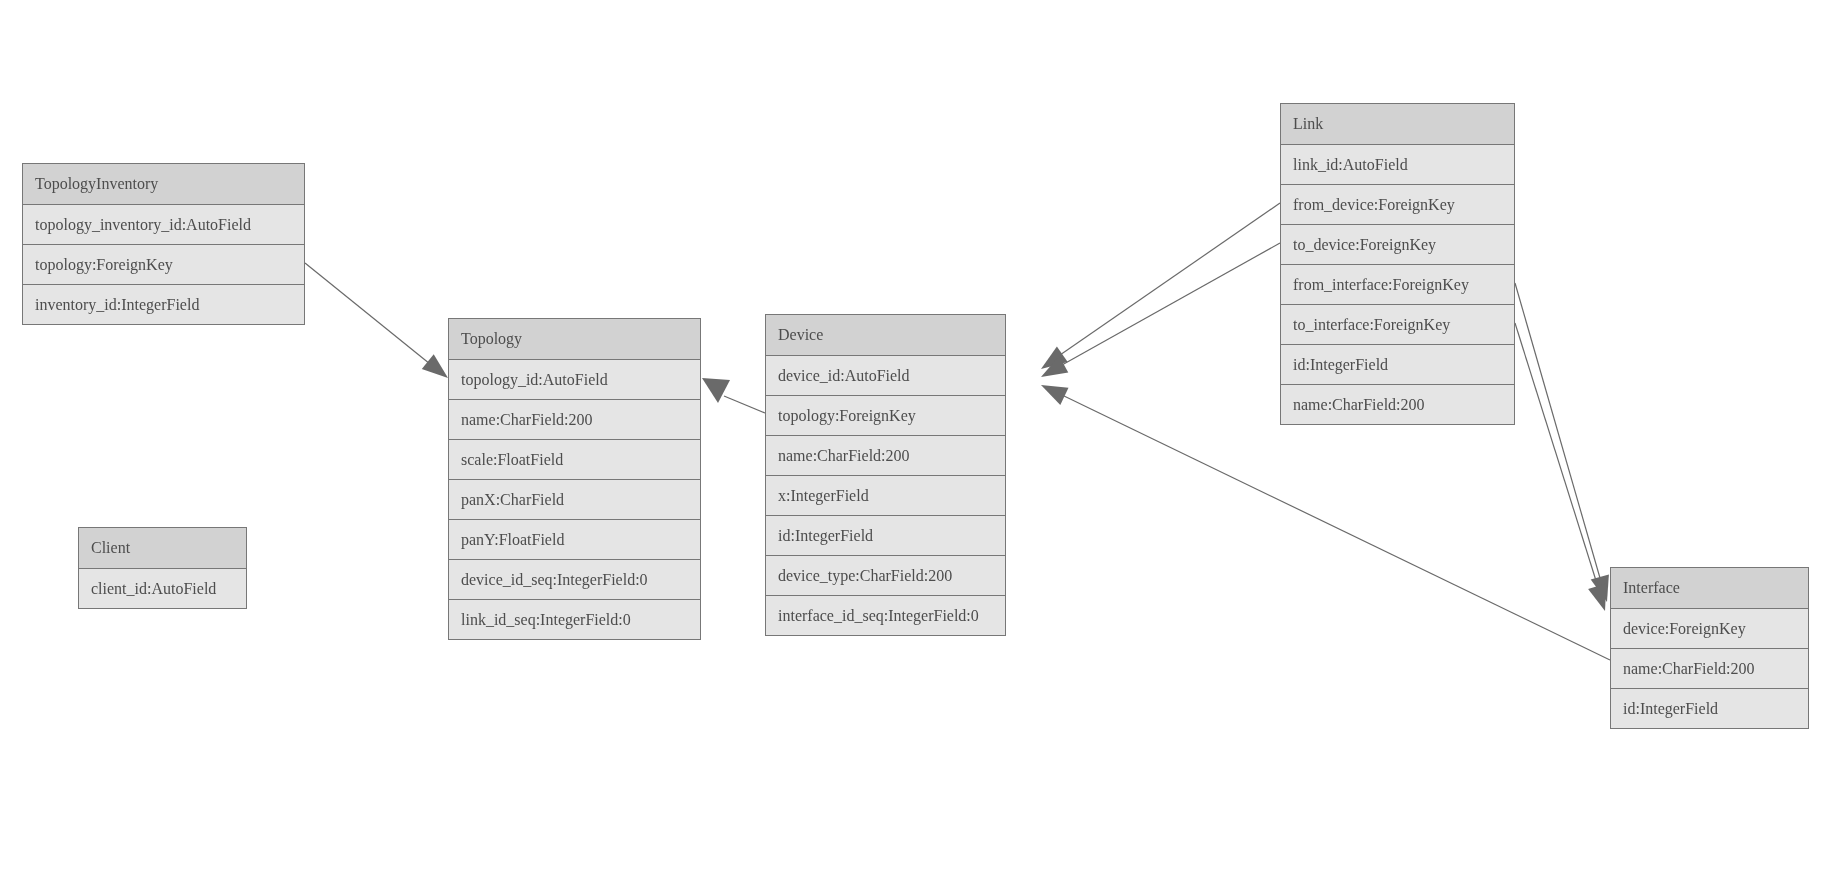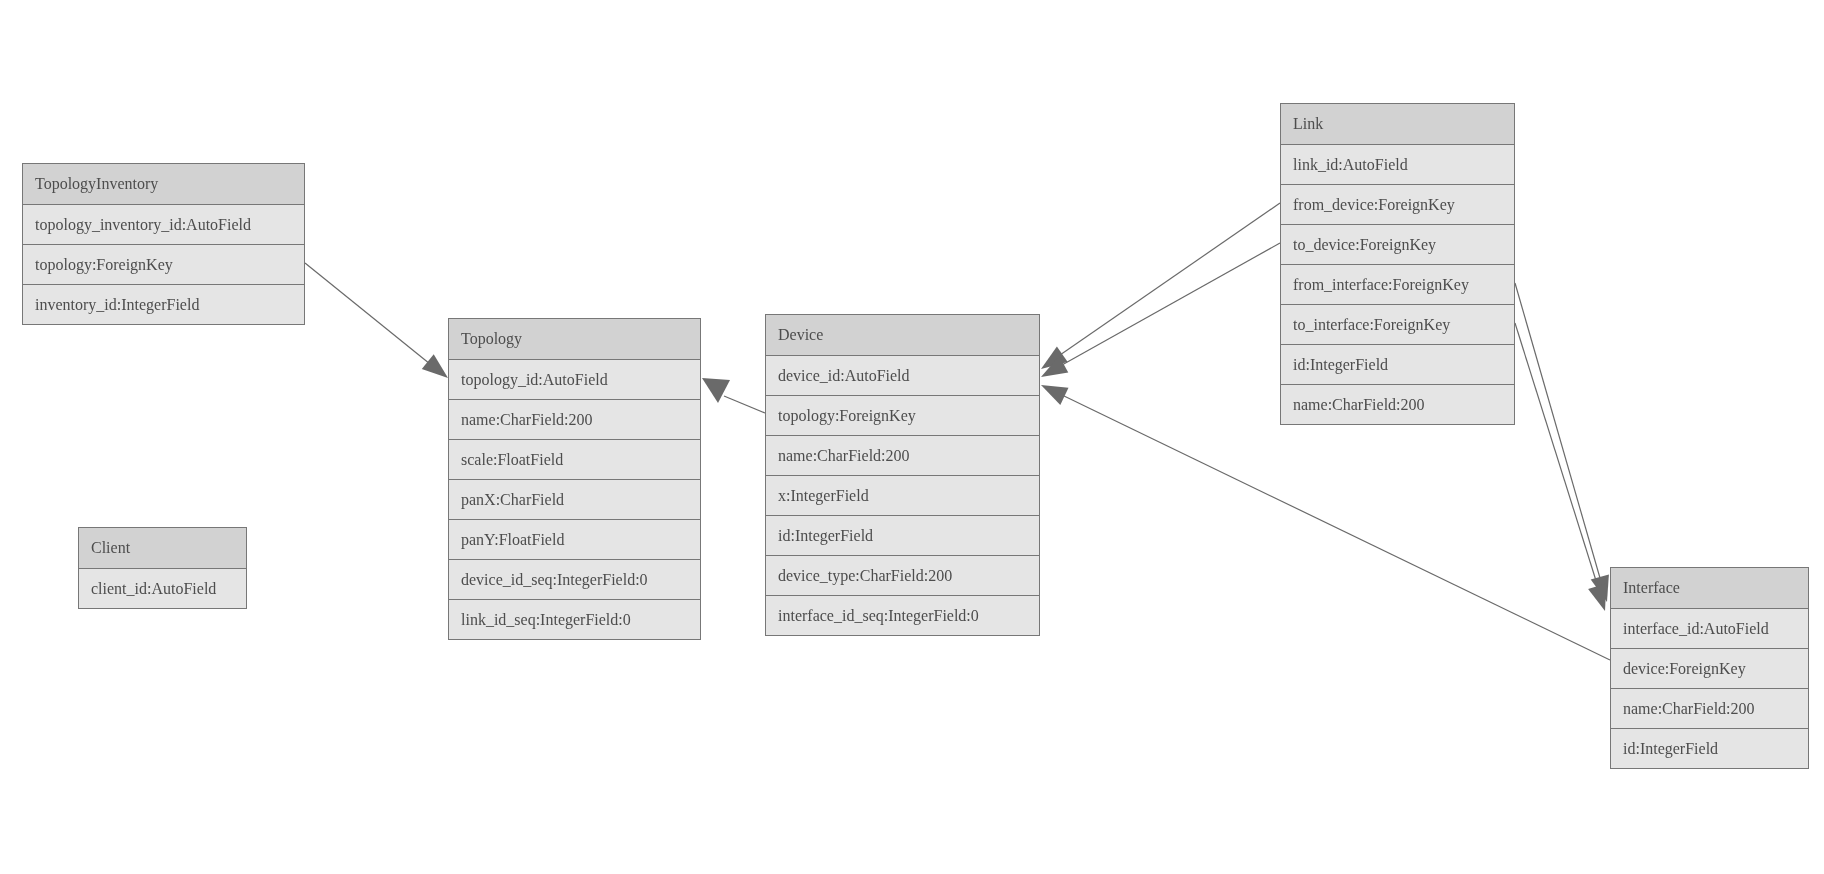--- a/index.html
+++ b/index.html
@@ -104,21 +104,21 @@
     <div class="entity-row">panY:FloatField</div>
     <div class="entity-row">device_id_seq:IntegerField:0</div>
     <div class="entity-row">link_id_seq:IntegerField:0</div>
   </div>
 
   <div class="entity" style="left:78px; top:527px; width:169px;">
     <div class="entity-header">Client</div>
     <div class="entity-row">client_id:AutoField</div>
   </div>
 
-  <div class="entity" style="left:765px; top:314px; width:275px;">
+  <div class="entity" style="left:765px; top:314px; width:241px;">
     <div class="entity-header">Device</div>
     <div class="entity-row">device_id:AutoField</div>
     <div class="entity-row">topology:ForeignKey</div>
     <div class="entity-row">name:CharField:200</div>
     <div class="entity-row">x:IntegerField</div>
     <div class="entity-row">id:IntegerField</div>
     <div class="entity-row">device_type:CharField:200</div>
     <div class="entity-row">interface_id_seq:IntegerField:0</div>
   </div>
 
@@ -128,19 +128,18 @@
     <div class="entity-row">from_device:ForeignKey</div>
     <div class="entity-row">to_device:ForeignKey</div>
     <div class="entity-row">from_interface:ForeignKey</div>
     <div class="entity-row">to_interface:ForeignKey</div>
     <div class="entity-row">id:IntegerField</div>
     <div class="entity-row">name:CharField:200</div>
   </div>
 
   <div class="entity" style="left:1610px; top:567px; width:199px;">
     <div class="entity-header">Interface</div>
-    <div class="entity-row">interface_id:AutoField</div>
     <div class="entity-row">device:ForeignKey</div>
     <div class="entity-row">name:CharField:200</div>
     <div class="entity-row">id:IntegerField</div>
   </div>
 
 </div>
 
 </body></html>

